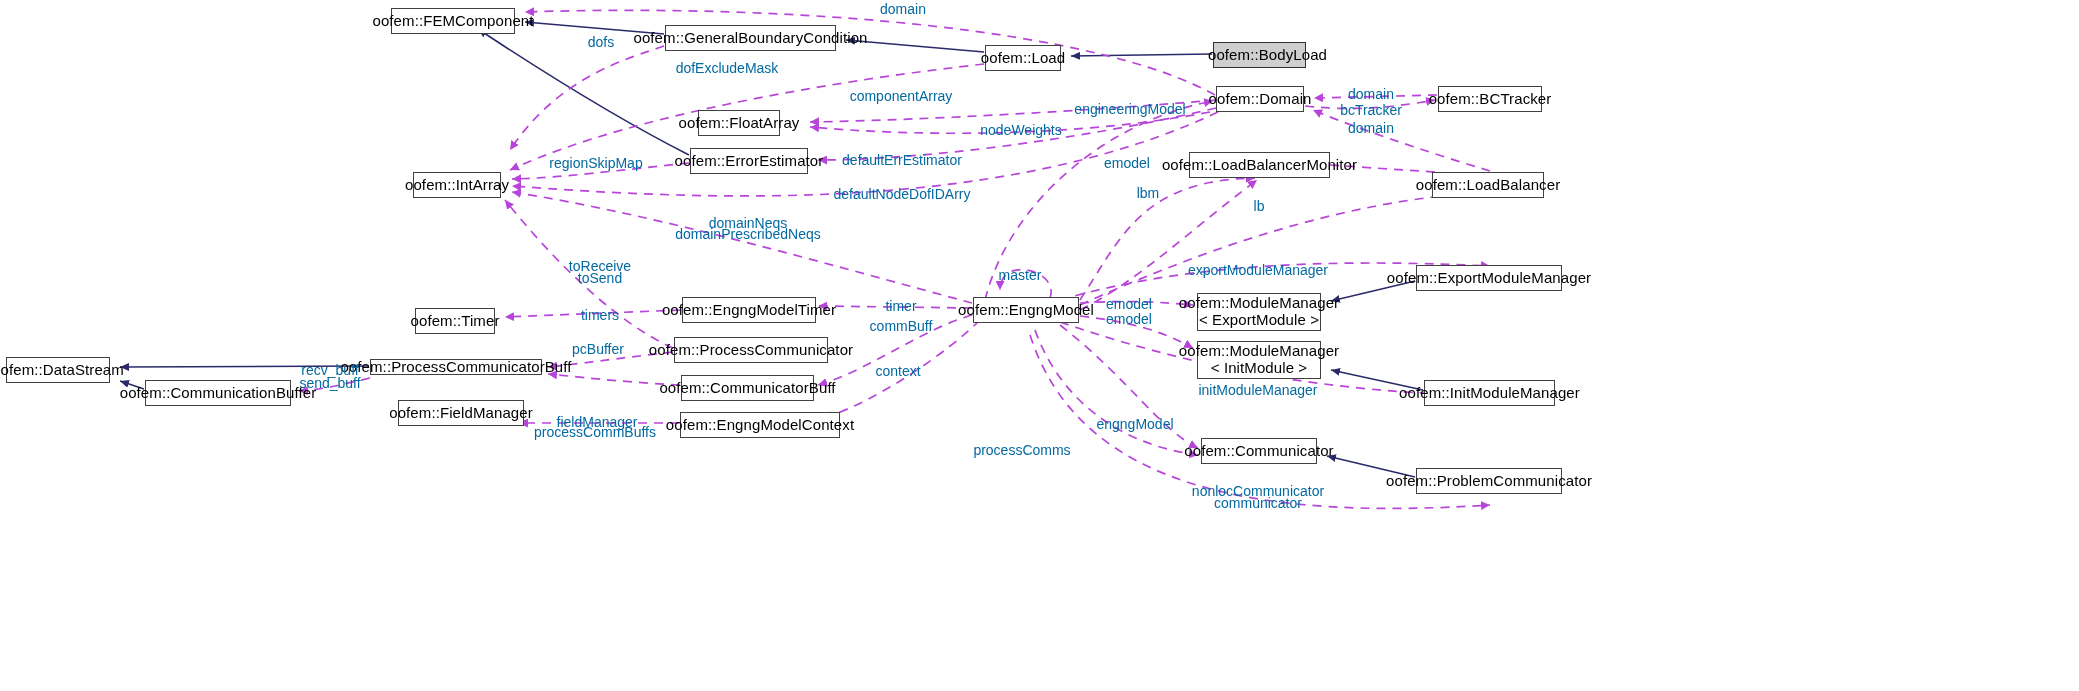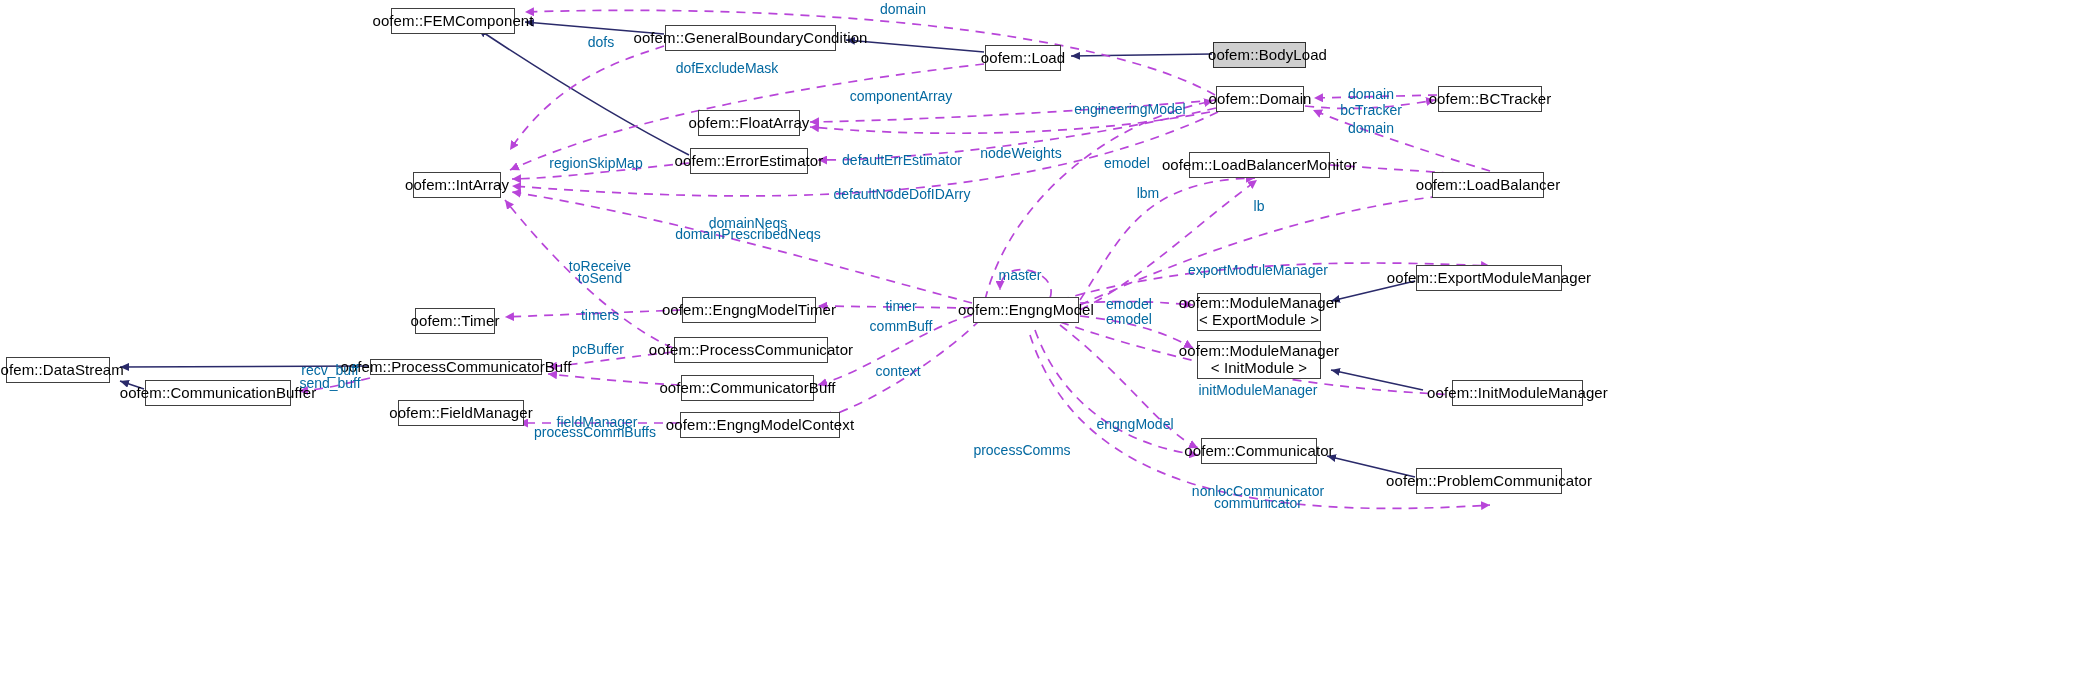--- a/index.html
+++ b/index.html
@@ -162,52 +162,52 @@
     </g>
   </svg>
 
   <div id="node-layer">
       <div class="node" style="left: 391px; top: 8px; width: 124px; height: 26px;"><span class="l1">oofem::FEMComponent</span></div>
       <div class="node" style="left: 665px; top: 25px; width: 171px; height: 26px;"><span class="l1">oofem::GeneralBoundaryCondition</span></div>
       <div class="node" style="left: 985px; top: 45px; width: 76px; height: 26px;"><span class="l1">oofem::Load</span></div>
       <div class="node current" style="left: 1213px; top: 42px; width: 93px; height: 26px; padding-left: 16px;"><span class="l1">oofem::BodyLoad</span></div>
       <div class="node" style="left: 1216px; top: 86px; width: 88px; height: 26px;"><span class="l1">oofem::Domain</span></div>
       <div class="node" style="left: 1438px; top: 86px; width: 104px; height: 26px;"><span class="l1">oofem::BCTracker</span></div>
-      <div class="node" style="left: 698px; top: 110px; width: 102px; height: 26px;"><span class="l1">oofem::FloatArray</span></div>
+      <div class="node" style="left: 698px; top: 110px; width: 82px; height: 26px;"><span class="l1">oofem::FloatArray</span></div>
       <div class="node" style="left: 690px; top: 148px; width: 118px; height: 26px;"><span class="l1">oofem::ErrorEstimator</span></div>
       <div class="node" style="left: 1189px; top: 152px; width: 141px; height: 26px;"><span class="l1">oofem::LoadBalancerMonitor</span></div>
       <div class="node" style="left: 1432px; top: 172px; width: 112px; height: 26px;"><span class="l1">oofem::LoadBalancer</span></div>
       <div class="node" style="left: 413px; top: 172px; width: 88px; height: 26px;"><span class="l1">oofem::IntArray</span></div>
       <div class="node" style="left: 1416px; top: 265px; width: 146px; height: 26px;"><span class="l1">oofem::ExportModuleManager</span></div>
       <div class="node" style="left: 1197px; top: 293px; width: 124px; height: 38px;"><span class="l1">oofem::ModuleManager</span><span class="l2">&lt; ExportModule &gt;</span></div>
       <div class="node" style="left: 973px; top: 297px; width: 106px; height: 26px;"><span class="l1">oofem::EngngModel</span></div>
       <div class="node" style="left: 682px; top: 297px; width: 134px; height: 26px;"><span class="l1">oofem::EngngModelTimer</span></div>
       <div class="node" style="left: 415px; top: 308px; width: 80px; height: 26px;"><span class="l1">oofem::Timer</span></div>
       <div class="node" style="left: 1197px; top: 341px; width: 124px; height: 38px;"><span class="l1">oofem::ModuleManager</span><span class="l2">&lt; InitModule &gt;</span></div>
       <div class="node" style="left: 674px; top: 337px; width: 154px; height: 26px;"><span class="l1">oofem::ProcessCommunicator</span></div>
       <div class="node" style="left: 6px; top: 357px; width: 104px; height: 26px;"><span class="l1">oofem::DataStream</span></div>
       <div class="node" style="left: 370px; top: 359px; width: 172px; height: 16px;"><span class="l1">oofem::ProcessCommunicatorBuff</span></div>
       <div class="node" style="left: 681px; top: 375px; width: 133px; height: 26px;"><span class="l1">oofem::CommunicatorBuff</span></div>
-      <div class="node" style="left: 1424px; top: 380px; width: 131px; height: 26px; margin-left: 28px;"><span class="l1">oofem::InitModuleManager</span></div>
+      <div class="node" style="left: 1424px; top: 380px; width: 131px; height: 26px;"><span class="l1">oofem::InitModuleManager</span></div>
       <div class="node" style="left: 145px; top: 380px; width: 146px; height: 26px;"><span class="l1">oofem::CommunicationBuffer</span></div>
       <div class="node" style="left: 398px; top: 400px; width: 126px; height: 26px;"><span class="l1">oofem::FieldManager</span></div>
       <div class="node" style="left: 680px; top: 412px; width: 160px; height: 26px;"><span class="l1">oofem::EngngModelContext</span></div>
       <div class="node" style="left: 1201px; top: 438px; width: 116px; height: 26px;"><span class="l1">oofem::Communicator</span></div>
       <div class="node" style="left: 1416px; top: 468px; width: 146px; height: 26px;"><span class="l1">oofem::ProblemCommunicator</span></div>
     </div>
   <div id="label-layer">
       <div class="edge-label" style="left: 903px; top: 1px;">domain</div>
       <div class="edge-label" style="left: 601px; top: 34px;">dofs</div>
       <div class="edge-label" style="left: 727px; top: 60px;">dofExcludeMask</div>
       <div class="edge-label" style="left: 901px; top: 88px;">componentArray</div>
       <div class="edge-label" style="left: 1130px; top: 101px;">engineeringModel</div>
       <div class="edge-label" style="left: 1371px; top: 86px;">domain</div>
       <div class="edge-label" style="left: 1371px; top: 102px;">bcTracker</div>
       <div class="edge-label" style="left: 1371px; top: 120px;">domain</div>
-      <div class="edge-label" style="left: 1021px; top: 122px; margin-top: 23px;">nodeWeights</div>
+      <div class="edge-label" style="left: 1021px; top: 122px;">nodeWeights</div>
       <div class="edge-label" style="left: 596px; top: 155px;">regionSkipMap</div>
       <div class="edge-label" style="left: 902px; top: 152px;">defaultErrEstimator</div>
       <div class="edge-label" style="left: 1127px; top: 155px;">emodel</div>
       <div class="edge-label" style="left: 1130px; top: 185px; padding-left: 36px;">lbm</div>
       <div class="edge-label" style="left: 1259px; top: 198px;">lb</div>
       <div class="edge-label" style="left: 902px; top: 186px;">defaultNodeDofIDArry</div>
       <div class="edge-label" style="left: 748px; top: 215px;">domainNeqs</div>
       <div class="edge-label" style="left: 748px; top: 226px;">domainPrescribedNeqs</div>
       <div class="edge-label" style="left: 600px; top: 258px;">toReceive</div>
       <div class="edge-label" style="left: 600px; top: 270px;">toSend</div>

